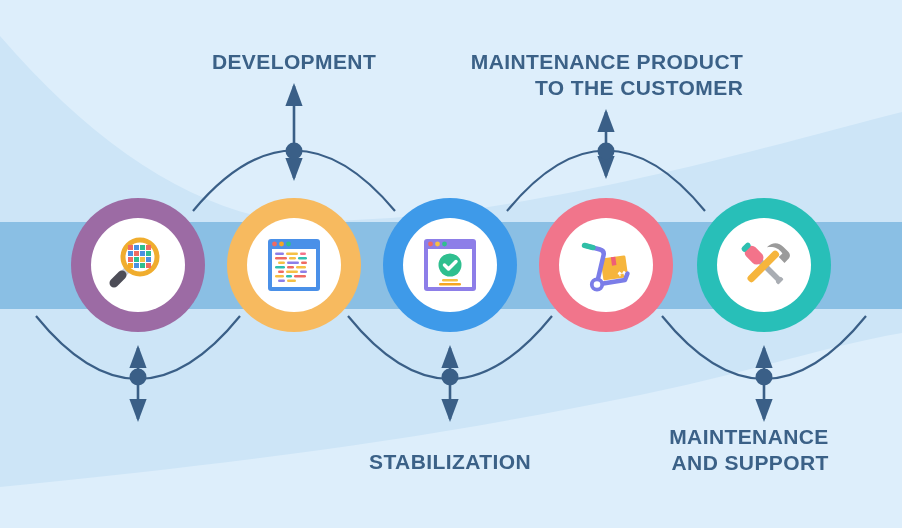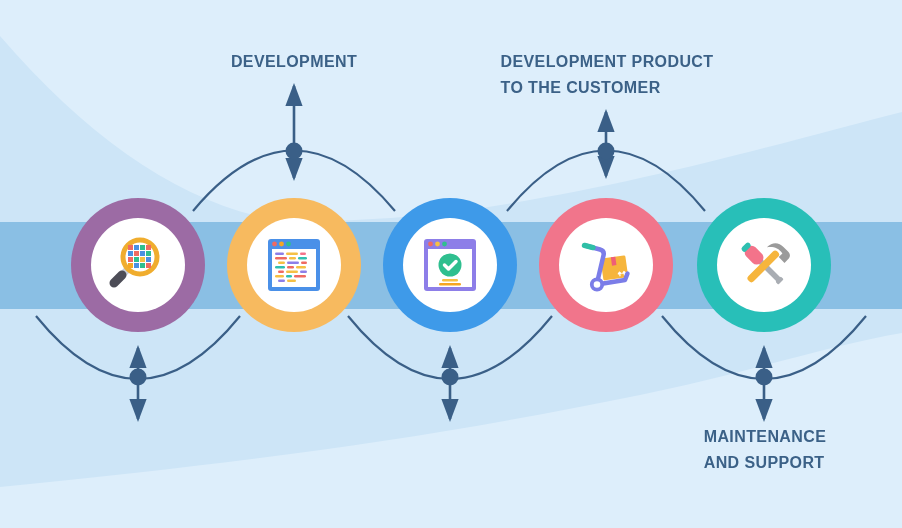--- a/index.html
+++ b/index.html
@@ -13,22 +13,22 @@
     position:absolute;width:134px;height:134px;border-radius:50%;
     display:flex;align-items:center;justify-content:center;
   }
   .circle-inner{
     width:94px;height:94px;border-radius:50%;background:#ffffff;
     display:flex;align-items:center;justify-content:center;
   }
   .circle-inner svg{width:64px;height:64px;display:block;}
   .stage-label{
     position:absolute;transform:translateX(-50%);
-    color:#3b6187;font-size:16px;font-weight:bold;letter-spacing:.4px;
-    line-height:26px;text-align:left;white-space:pre-line;
+    color:#3b6187;font-size:21px;font-weight:bold;letter-spacing:.4px;
+    line-height:26px;text-align:right;white-space:pre-line;
   }
   .connector{stroke:#3a5f87;fill:none;}
   .arc{stroke-width:2.2;}
   .arrow{stroke-width:2.6;}
   .node-dot{fill:#3a5f87;stroke:none;}
 </style>
 </head>
 <body>
 
 <div class="stage-canvas">
@@ -172,18 +172,19 @@
         </g>
         <g transform="rotate(45 32 32)">
           <rect x="28.8" y="13" width="7.4" height="41" rx="3.2" fill="#f6b53c"></rect>
           <path d="M21.5,17.5 C21.5,9 27,5.5 33,5.5 L39.5,5.5 C43.5,5.5 45,8 45,11 L45,16 L36.8,16 L36.8,10.8 C30,9.5 25,12.5 21.5,17.5 Z" fill="#9b9b9b"></path>
         </g>
       </svg>
     </div>
   </div>
 
   <div class="stage-label" style="left:294px;top:49px;">DEVELOPMENT</div>
-  <div class="stage-label" style="left:607px;top:49px;">DEVELOPMENT PRODUCT
+  <div class="stage-label" style="left:450px;top:449px;">STABILIZATION</div>
+  <div class="stage-label" style="left:607px;top:49px;">MAINTENANCE PRODUCT
 TO THE CUSTOMER</div>
-  <div class="stage-label" style="left:765px;top:424px;">MAINTENANCE
+  <div class="stage-label" style="left:749px;top:424px;">MAINTENANCE
 AND SUPPORT</div>
 
 </div>
 
 </body></html>

